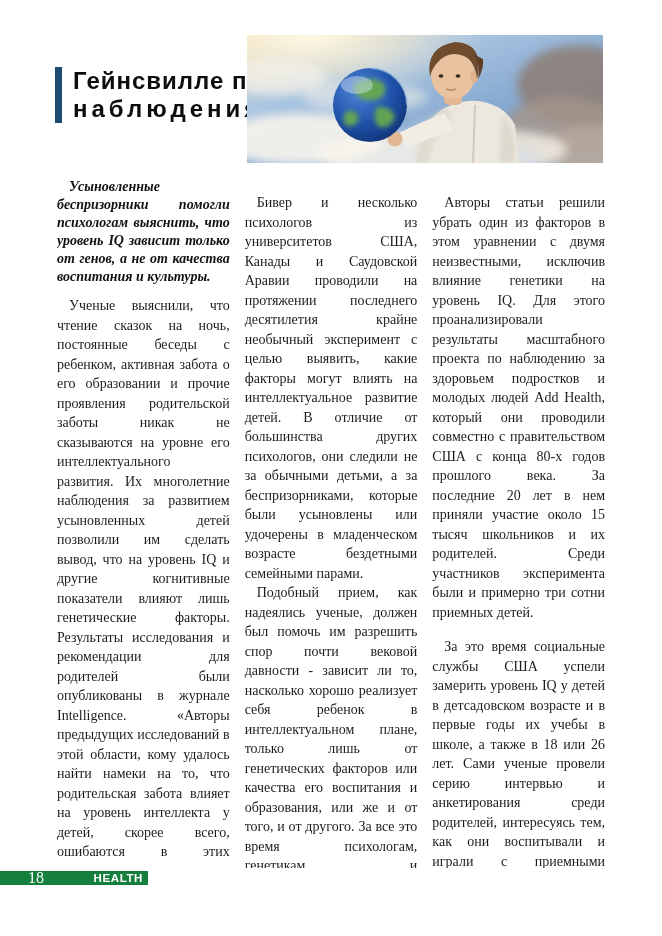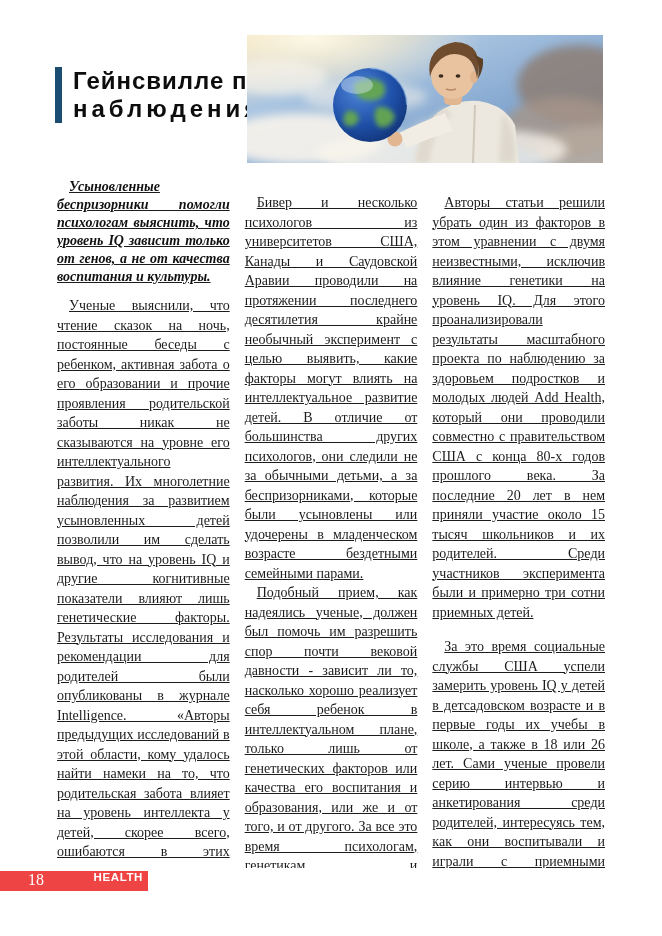--- a/index.html
+++ b/index.html
@@ -52,21 +52,20 @@
   
   .columns {
     position: absolute;
     left: 57px;
     top: 178px;
     width: 548px;
     height: 690px;
     display: flex;
     gap: 15px;
     overflow: hidden;
-    text-decoration: underline;
   }
   .col {
     flex: 1 1 0;
     font-size: 14px;
     line-height: 19.5px;
     text-align: justify;
     hyphens: auto;
     -webkit-hyphens: auto;
   }
   .col p { margin: 0; }
@@ -81,24 +80,25 @@
     text-indent: 12px;
     color: #111111;
   }
 
   
   .footer-bar {
     position: absolute;
     left: 0;
     top: 871px;
     width: 148px;
-    height: 20px;
-    background: #ef4444;
+    height: 14px;
+    background: #15803d;
     color: #ffffff;
     display: flex;
+    align-items: center;
   }
   .page-number {
     font-family: "Liberation Serif", serif;
     font-size: 16px;
     margin-left: 28px;
   }
   .magazine-title {
     font-family: "Liberation Sans", sans-serif;
     font-weight: 700;
     font-size: 11.5px;

